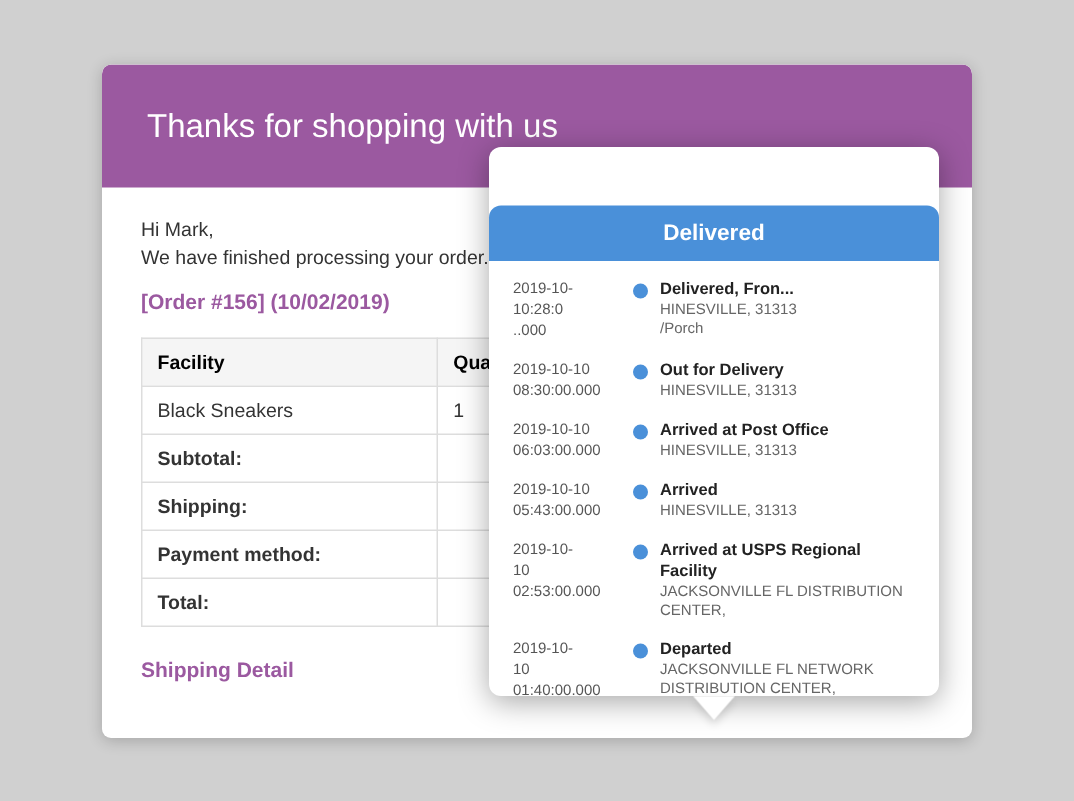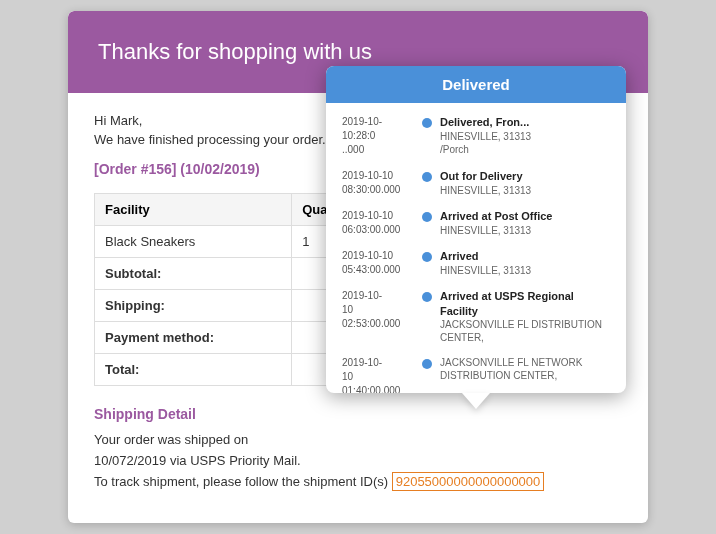--- a/index.html
+++ b/index.html
@@ -104,20 +104,21 @@
       z-index: 10;
     }
     .popup-header {
       background: #4a90d9;
       color: #fff;
       text-align: center;
       padding: 10px 16px;
       font-size: 15px;
       font-weight: bold;
       border-radius: 8px 8px 0 0;
+      margin-top: 39px;
     }
     .popup-body {
       padding: 12px 16px;
       max-height: 290px;
       overflow-y: auto;
     }
     .tracking-entry {
       display: flex;
       align-items: flex-start;
       margin-bottom: 12px;
@@ -218,26 +219,20 @@
         <tr class="summary-row">
           <td>Total:</td>
           <td></td>
           <td>$25.00</td>
         </tr>
       </tbody>
     </table>
 
     <div class="shipping-detail">
       <p class="shipping-detail-title">Shipping Detail</p>
-      <p class="shipping-text">
-        <span>Your order was shipped on</span><br>
-        <span>10/072/2019 via USPS Priority Mail.</span><br>
-        <span>To track shipment, please follow the shipment ID(s)</span>
-        <a class="tracking-id" href="#">92055000000000000000</a>
-      </p>
     </div>
   </div>
 
   <div class="tracking-popup">
     <div class="popup-header">Delivered</div>
     <div class="popup-body" id="tracking-entries">
         <div class="tracking-entry">
       <div class="tracking-time">2019-10-<br>10:28:0<br>..000</div>
       <div class="dot-col">
         <div class="dot"></div>
@@ -286,19 +281,20 @@
         <div class="tracking-status">Arrived at USPS Regional Facility</div>
         <div class="tracking-location">JACKSONVILLE FL DISTRIBUTION CENTER,</div>
       </div>
     </div>
         <div class="tracking-entry">
       <div class="tracking-time">2019-10-<br>10<br>01:40:00.000</div>
       <div class="dot-col">
         <div class="dot"></div>
       </div>
       <div class="tracking-info">
+        <div class="tracking-status">Departed</div>
         <div class="tracking-location">JACKSONVILLE FL NETWORK DISTRIBUTION CENTER,</div>
       </div>
     </div>
       </div>
     <div class="popup-tail"></div>
   </div>
 </div>
 
 </body></html>

